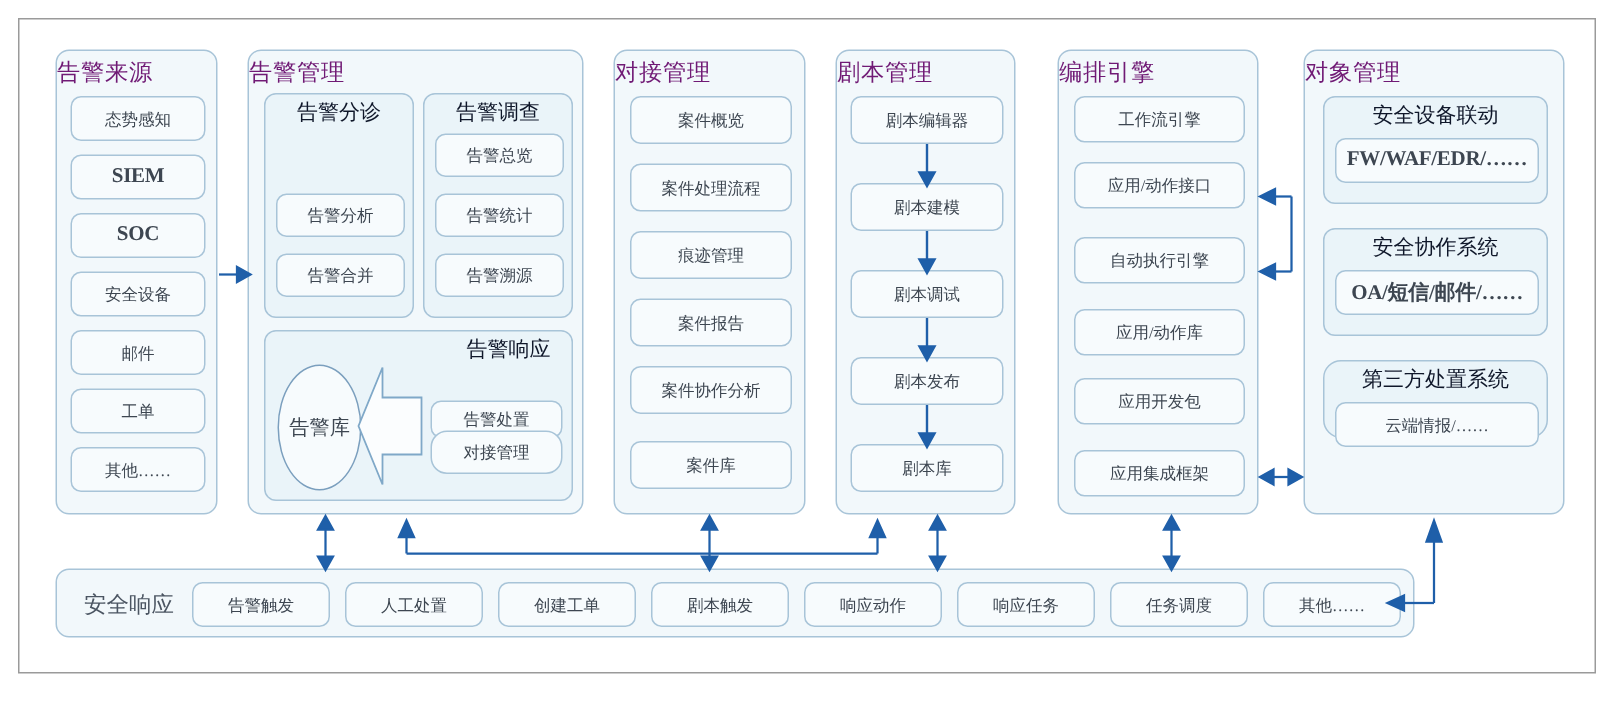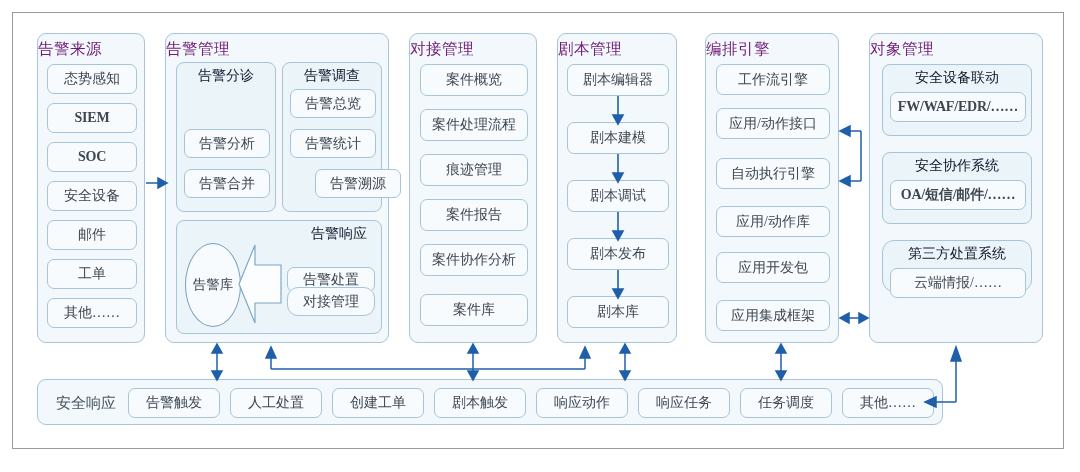--- a/index.html
+++ b/index.html
@@ -9,21 +9,21 @@
           border:1px solid #9a9a9a;box-sizing:border-box;background:#fff;}
   .panel{position:absolute;box-sizing:border-box;border:1px solid #a8c4d8;
          border-radius:9px;background:#f2f8fb;}
   .panel>.ptitle{text-align:left;color:#701a75;font-size:15.5px;line-height:1;
                  padding-top:7px;letter-spacing:.5px;}
   .subpanel{position:absolute;box-sizing:border-box;border:1px solid #a8c4d8;
             border-radius:8px;background:#eaf4f9;}
   .subpanel>.ptitle{text-align:center;color:#0f172a;font-size:14px;line-height:1;
                     padding-top:6px;}
   .box{position:absolute;box-sizing:border-box;border:1px solid #a8c4d8;
-       border-radius:7px;background:#f7fbfd;color:#3d4651;font-size:14px;
+       border-radius:7px;background:#f7fbfd;color:#3d4651;font-size:11px;
        display:flex;align-items:center;justify-content:center;text-align:center;
        white-space:nowrap;}
   .box.bold{font-family:"Liberation Serif","DejaVu Serif",serif;font-weight:bold;
             font-size:14px;letter-spacing:-.2px;}
   .plainlabel{position:absolute;color:#4b5562;font-size:15px;display:flex;
               align-items:center;justify-content:center;white-space:nowrap;}
   .ellipse{position:absolute;box-sizing:border-box;border:1px solid #7b9fbe;
            border-radius:50%;background:#f7fbfd;color:#3d4651;font-size:13.5px;
            display:flex;align-items:center;justify-content:center;
            line-height:1.08;text-align:center;}
@@ -53,21 +53,21 @@
     <div class="subpanel" style="left:10px;top:28px;width:100px;height:150px;">
       <div class="ptitle">告警分诊</div>
       <div class="box" style="left:7px;top:66px;width:86px;height:29px;">告警分析</div>
       <div class="box" style="left:7px;top:106px;width:86px;height:29px;">告警合并</div>
     </div>
 
     <div class="subpanel" style="left:116px;top:28px;width:100px;height:150px;">
       <div class="ptitle">告警调查</div>
       <div class="box" style="left:7px;top:26px;width:86px;height:29px;">告警总览</div>
       <div class="box" style="left:7px;top:66px;width:86px;height:29px;">告警统计</div>
-      <div class="box" style="left:7px;top:106px;width:86px;height:29px;margin-left:25px;">告警溯源</div>
+      <div class="box" style="left:7px;top:106px;width:86px;height:29px;">告警溯源</div>
     </div>
 
     <div class="subpanel" style="left:10px;top:186px;width:206px;height:114px;">
       <div class="ptitle" style="text-align:right;padding-right:14px;">告警响应</div>
       <div class="ellipse" style="left:8px;top:22px;width:56px;height:84px;">告警库</div>
       <svg class="ov" style="width:206px;height:114px;">
         <polygon points="78,24 78,44 104,44 104,82 78,82 78,102 62,63" fill="#fbfdfe" stroke="#7fa8c8" stroke-width="1.2"></polygon>
       </svg>
       <div class="box" style="left:110px;top:26px;width:88px;height:25px;margin-top:20px;">告警处置</div>
       <div class="box" style="left:110px;top:66px;width:88px;height:29px;border-radius:11px;">对接管理</div>

